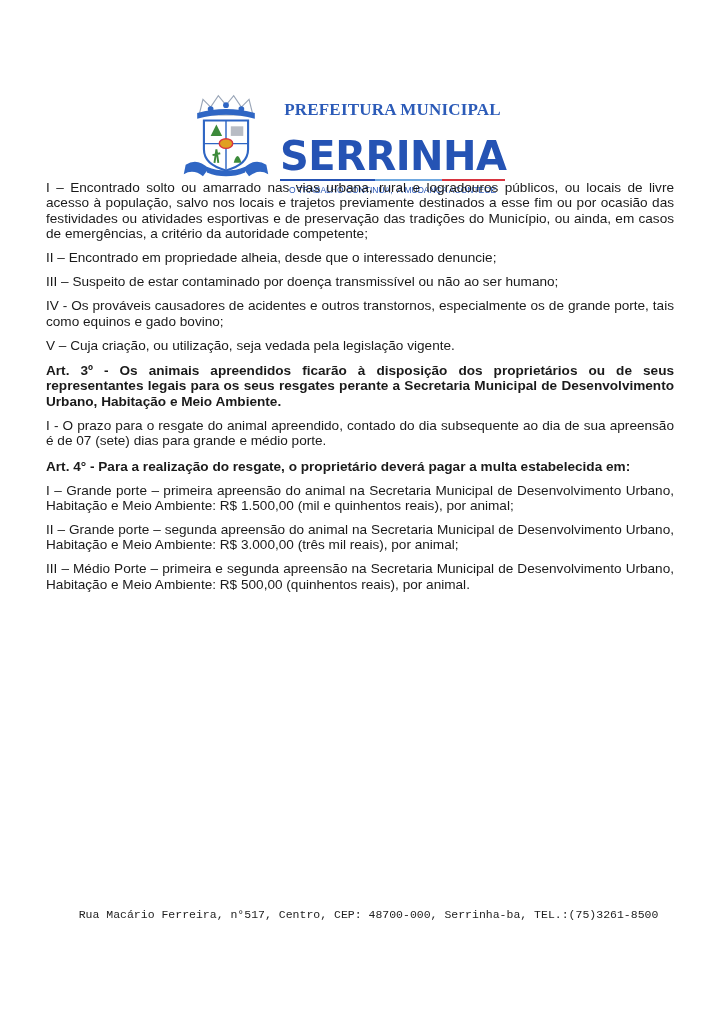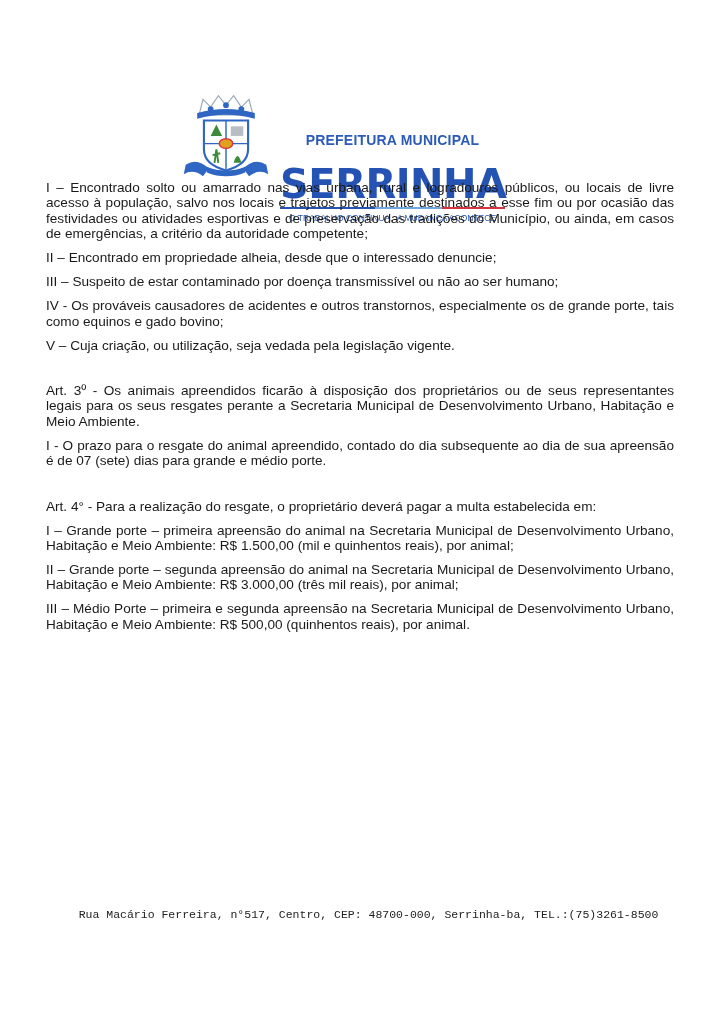--- a/index.html
+++ b/index.html
@@ -1,28 +1,28 @@
 <!DOCTYPE html>
 <html><head>
 <meta charset="utf-8">
 <style>
   html, body { margin: 0; padding: 0; background: #ffffff; }
   body { width: 721px; height: 1024px; position: relative; overflow: hidden; font-family: "Liberation Sans", sans-serif; color: #1a1a1a; }
   .header { position: absolute; left: 170px; top: 86px; width: 340px; height: 100px; }
   .crest { position: absolute; left: 8px; top: 0; width: 96px; height: 96px; }
   .brand { position: absolute; left: 110px; top: 14px; width: 225px; }
-  .brand-top { font-family: Liberation Sans, sans-serif; font-weight: bold; font-size: 14px; color: #2c5bb8; text-align: center; letter-spacing: 0.2px; margin-top: 32px; }
+  .brand-top { font-family: Liberation Serif, serif; font-weight: bold; font-size: 17px; color: #2c5bb8; text-align: center; letter-spacing: 0.2px; }
   .brand-name { font-family: "DejaVu Sans", sans-serif; font-weight: bold; font-size: 40px; line-height: 40px; color: #2553b4; letter-spacing: -0.5px; text-align: center; margin-top: 16px; }
   .brand-rule { position: relative; height: 3px; margin: 3px 0 3px 0; display: flex; }
   .brand-rule span { display: block; height: 2px; }
   .brand-tag { font-size: 8.5px; color: #2553b4; text-align: center; white-space: nowrap; }
   .brand-tag b { font-weight: normal; }
   .content { position: absolute; left: 46px; top: 180px; width: 628px; font-size: 13.6px; line-height: 15.4px; }
   .content p { margin: 0 0 8.6px 0; text-align: justify; }
-  .content p.gap { margin-top: 30px; }
+  .content p.gap { margin-top: 10px; font-weight: bold; }
   .footer { position: absolute; left: 0; width: 721px; top: 908px; text-align: center; font-family: Liberation Mono, monospace; font-size: 11.5px; color: #222; margin-left: 8px; }
 </style>
 </head>
 <body>
 
 <div class="header">
   <svg class="crest" viewBox="0 0 100 100">
 
     <path d="M22 30 L26 14 L34 22 L42 10 L50 20 L58 10 L66 22 L74 14 L78 30 Z" fill="#ffffff" stroke="#9aa6b8" stroke-width="1.2"></path>
     <path d="M20 28 Q50 20 80 28 L80 34 Q50 26 20 34 Z" fill="#2f66c4"></path>

